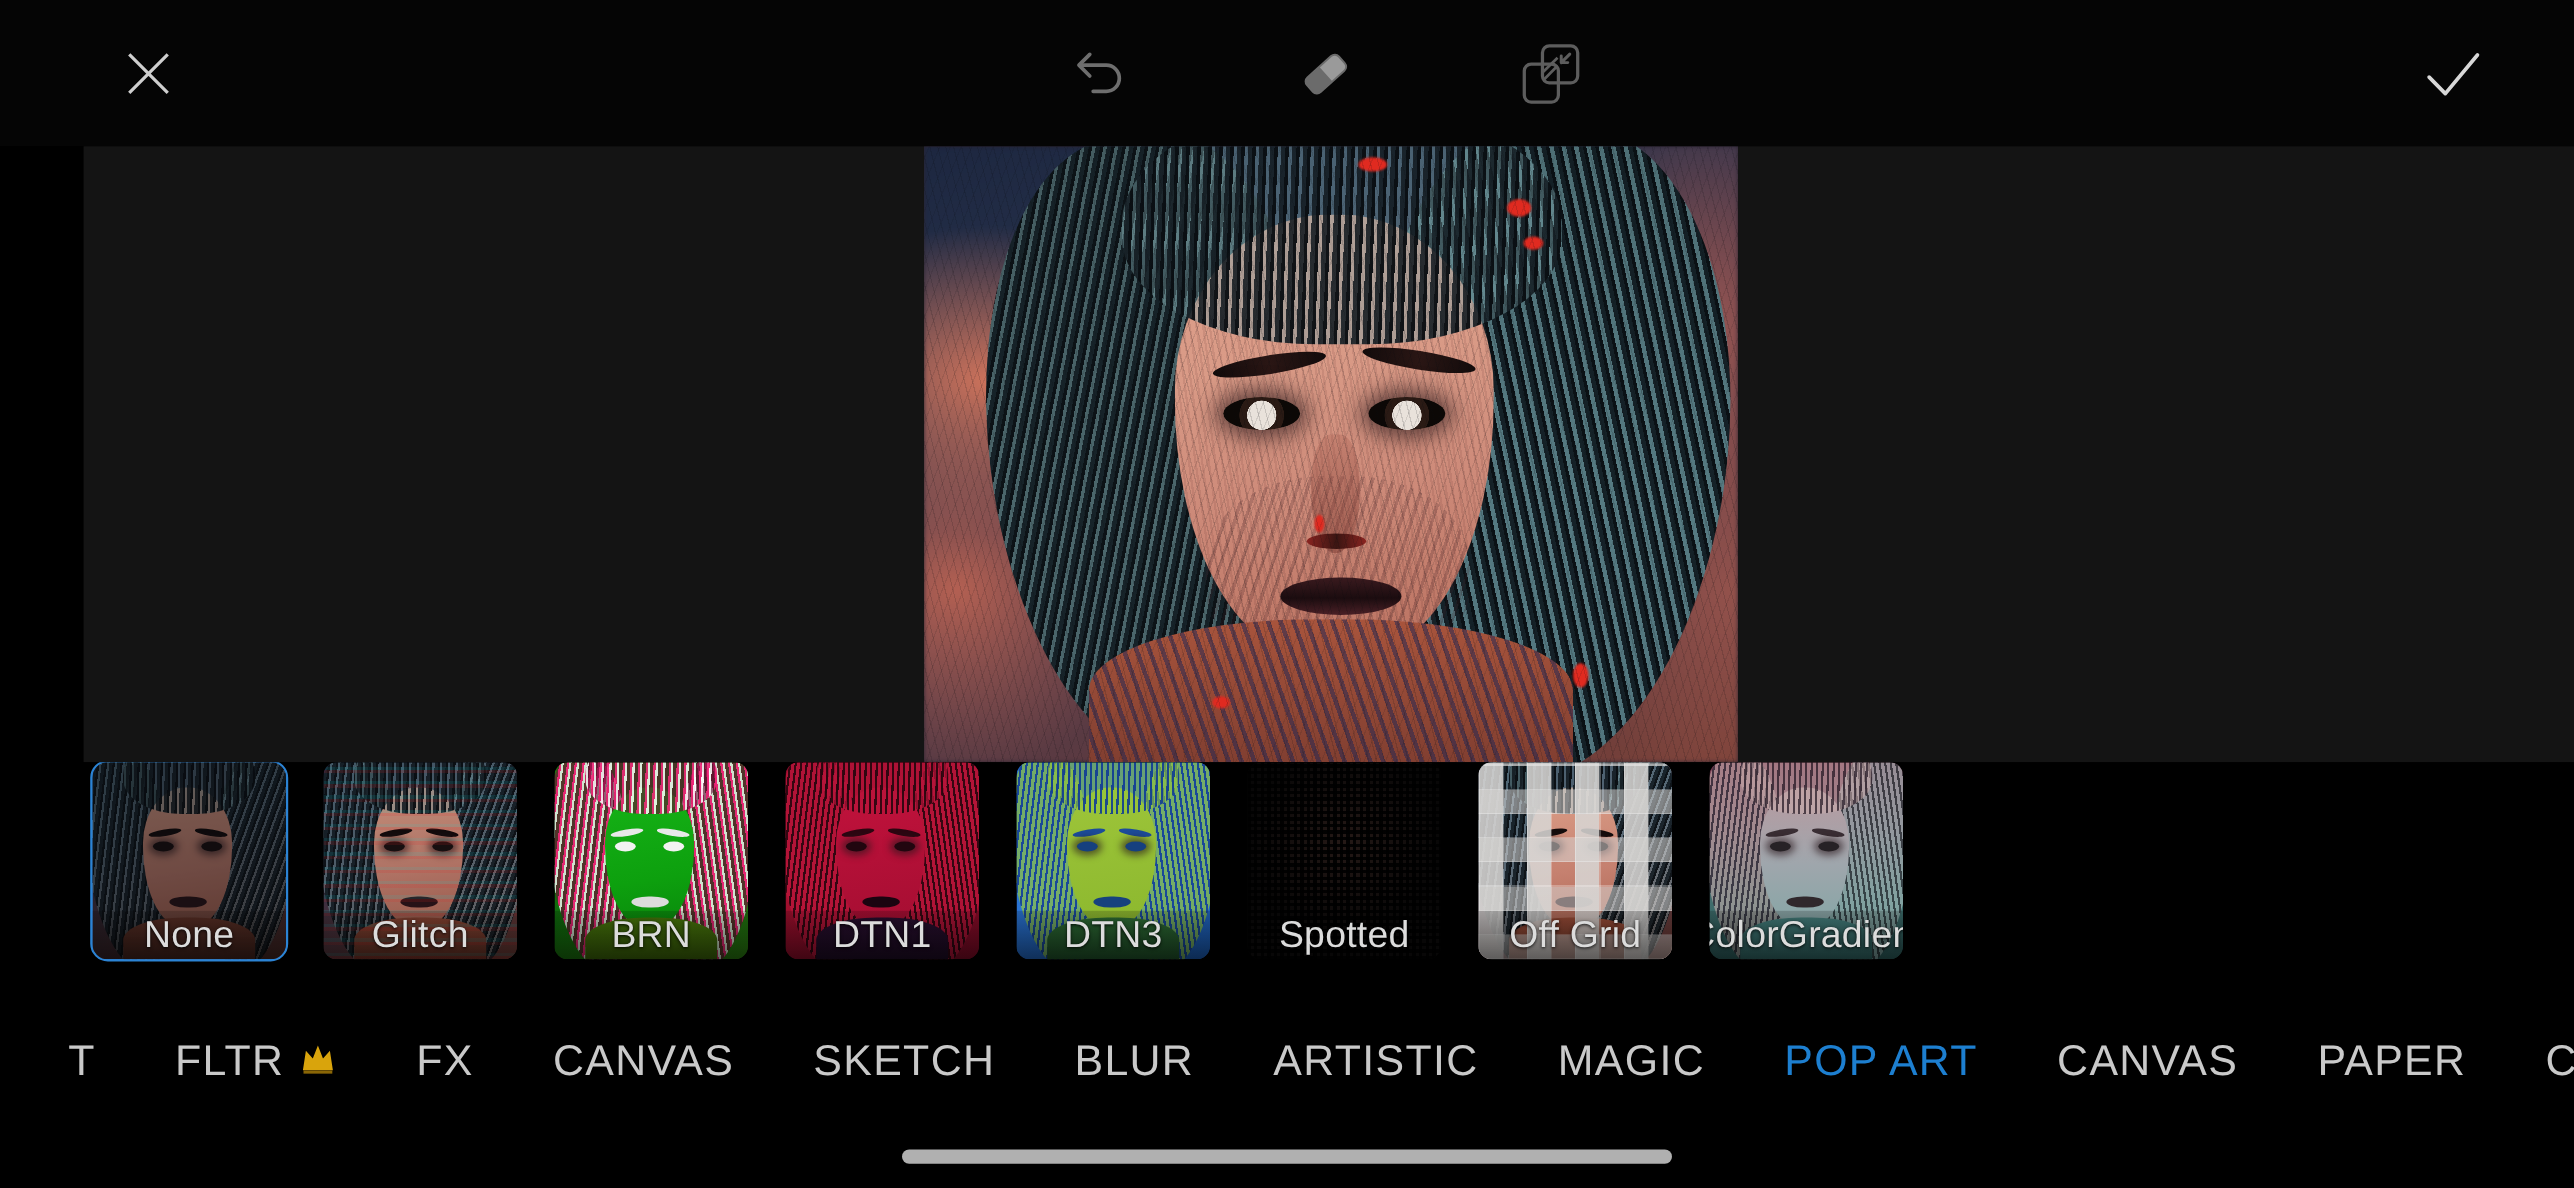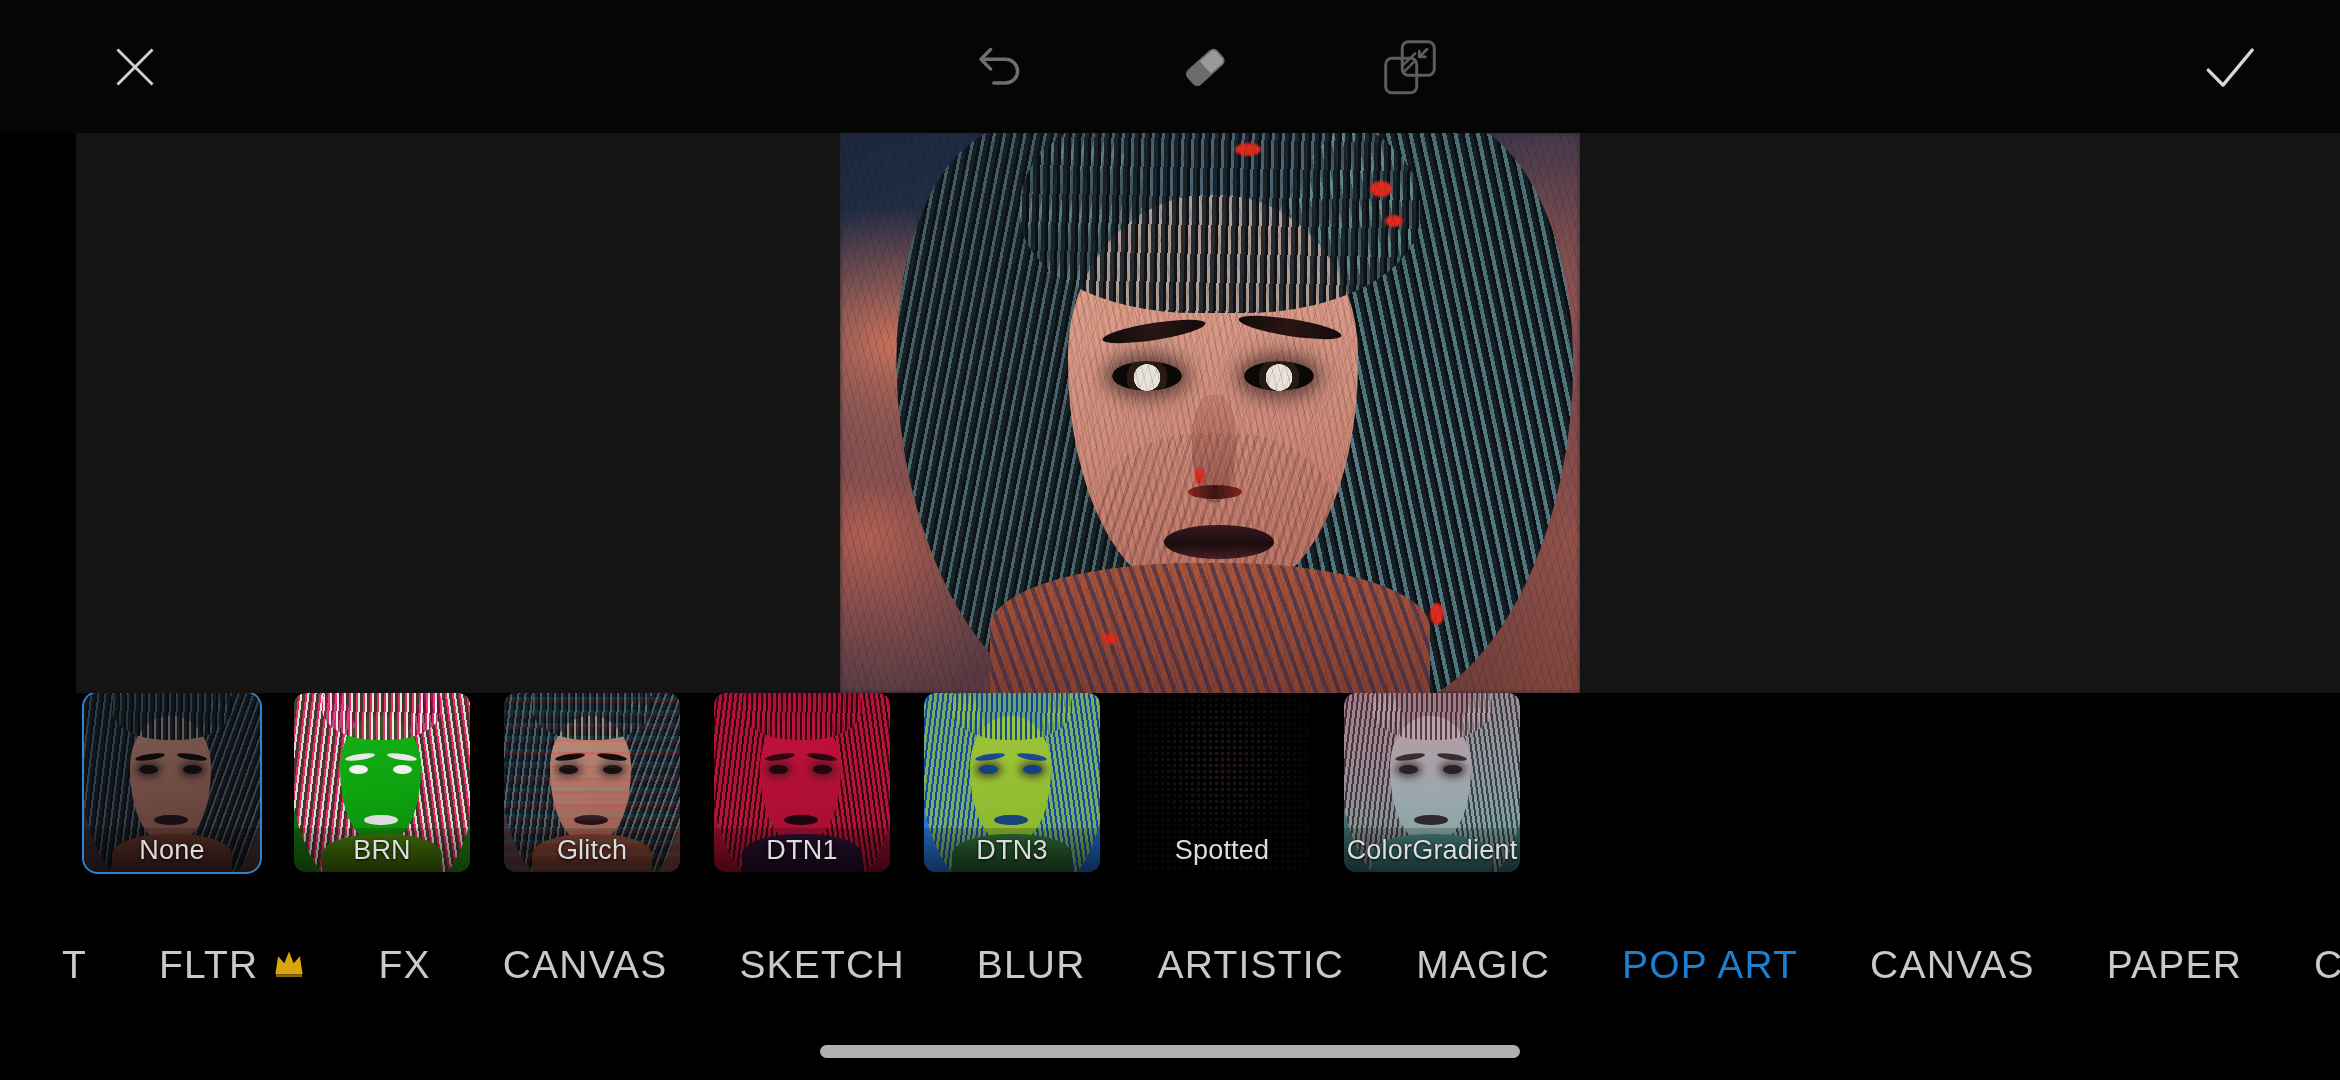--- a/index.html
+++ b/index.html
@@ -200,21 +200,21 @@
   .mini .m-body{ position:absolute; left:16%; bottom:-4%; width:68%; height:25%;
     border-radius:46% 46% 0 0; background:linear-gradient(180deg,#9b4d38,#6f3729); }
   .tint{ position:absolute; inset:0; pointer-events:none; }
 
   .flabel-bar{
     position:absolute; left:0; right:0; bottom:0; height:44px;
     background:linear-gradient(180deg, rgba(0,0,0,.18), rgba(0,0,0,.55));
     display:flex; align-items:center; justify-content:center;
   }
   .flabel{
-    color:#dcdcdc; font-size:27px; letter-spacing:.2px;
+    color:#dcdcdc; font-size:34px; letter-spacing:.2px;
     text-shadow:0 1px 3px rgba(0,0,0,.9);
     white-space:nowrap;
   }
 
   
   .tabbar{
     position:absolute; left:0; top:900px; width:2340px; height:130px;
     display:flex; align-items:center;
     padding-left:62px;
     overflow:hidden;
@@ -327,20 +327,43 @@
       <div class="tint" style="background:rgba(6,8,14,.45);"></div>
         </div>
       <div class="flabel-bar">
           <span class="flabel">None</span>
         </div>
     </div>
 
     <div class="fitem">
       <div class="fthumb">
           <div class="mini">
+        <div class="m-bg"></div>
+            <div class="m-hl"></div>
+            <div class="m-hr"></div>
+        <div class="m-face"></div>
+            <div class="m-ht"></div>
+        <div class="m-brow l"></div>
+            <div class="m-brow r"></div>
+        <div class="m-eye l"></div>
+            <div class="m-eye r"></div>
+        <div class="m-mouth"></div>
+            <div class="m-body"></div>
+      </div>
+      <div class="tint" style="background:repeating-linear-gradient(0deg, rgba(255,40,40,.14) 0 3px, rgba(0,255,255,.1) 3px 6px, rgba(0,0,0,0) 6px 13px);"></div>
+      <div class="tint" style="background:rgba(10,12,18,.12);"></div>
+        </div>
+      <div class="flabel-bar">
+          <span class="flabel">Glitch</span>
+        </div>
+    </div>
+
+    <div class="fitem">
+      <div class="fthumb">
+          <div class="mini">
         <div class="m-bg" style="background:linear-gradient(160deg,#1e7a12,#0f6b0c 60%,#2b7a10);"></div>
         <div class="m-hl" style="background:repeating-linear-gradient(104deg, rgba(240,36,120,.95) 0 2px, rgba(255,255,255,.8) 2px 4px, rgba(120,10,60,.6) 4px 7px);"></div>
         <div class="m-hr" style="background:repeating-linear-gradient(76deg, rgba(240,36,120,.95) 0 2px, rgba(255,255,255,.8) 2px 4px, rgba(120,10,60,.6) 4px 7px);"></div>
         <div class="m-face" style="background:linear-gradient(172deg,#16b317,#0da00e 65%,#0a8a0c);"></div>
         <div class="m-ht" style="background:repeating-linear-gradient(92deg, rgba(240,36,120,.9) 0 2px, rgba(255,255,255,.85) 2px 4px, rgba(100,8,50,.6) 4px 7px);"></div>
         <div class="m-brow l" style="background:#e8e8e8;"></div>
             <div class="m-brow r" style="background:#e8e8e8;"></div>
         <div class="m-eye l" style="background:#f2f2f2;box-shadow:none;"></div>
             <div class="m-eye r" style="background:#f2f2f2;box-shadow:none;"></div>
         <div class="m-mouth" style="background:#dcdcdc;"></div>
@@ -348,98 +371,102 @@
       </div>
         </div>
       <div class="flabel-bar">
           <span class="flabel">BRN</span>
         </div>
     </div>
 
     <div class="fitem">
       <div class="fthumb">
           <div class="mini">
+        <div class="m-bg" style="background:linear-gradient(160deg,#8d0b2a,#a2102e 50%,#7d0a26);"></div>
+        <div class="m-hl" style="background:repeating-linear-gradient(104deg, rgba(40,6,14,.9) 0 2px, rgba(190,22,60,.7) 2px 5px);"></div>
+        <div class="m-hr" style="background:repeating-linear-gradient(76deg, rgba(40,6,14,.9) 0 2px, rgba(190,22,60,.7) 2px 5px);"></div>
+        <div class="m-face" style="background:linear-gradient(172deg,#c2123c,#a50e32);"></div>
+        <div class="m-ht" style="background:repeating-linear-gradient(92deg, rgba(40,6,14,.92) 0 2px, rgba(185,20,58,.7) 2px 5px);"></div>
+        <div class="m-brow l" style="background:#2c0611;"></div>
+            <div class="m-brow r" style="background:#2c0611;"></div>
+        <div class="m-eye l" style="background:#21060f;"></div>
+            <div class="m-eye r" style="background:#21060f;"></div>
+        <div class="m-mouth" style="background:#1b0410;"></div>
+        <div class="m-body" style="background:linear-gradient(180deg,#2a1030,#1d0b24);"></div>
+      </div>
+        </div>
+      <div class="flabel-bar">
+          <span class="flabel">DTN1</span>
+        </div>
+    </div>
+
+
+    <div class="fitem">
+      <div class="fthumb">
+          <div class="mini">
+        <div class="m-bg" style="background:linear-gradient(160deg,#1f66c8,#2a74d4 55%,#1b5cb4);"></div>
+        <div class="m-hl" style="background:repeating-linear-gradient(104deg, rgba(24,70,150,.95) 0 2px, rgba(150,200,60,.7) 2px 5px);"></div>
+        <div class="m-hr" style="background:repeating-linear-gradient(76deg, rgba(24,70,150,.95) 0 2px, rgba(150,200,60,.7) 2px 5px);"></div>
+        <div class="m-face" style="background:linear-gradient(172deg,#9ec53a,#8cb82e);"></div>
+        <div class="m-ht" style="background:repeating-linear-gradient(92deg, rgba(22,66,144,.95) 0 2px, rgba(148,198,58,.6) 2px 5px);"></div>
+        <div class="m-brow l" style="background:#1c4c9a;"></div>
+            <div class="m-brow r" style="background:#1c4c9a;"></div>
+        <div class="m-eye l" style="background:#16407f;"></div>
+            <div class="m-eye r" style="background:#16407f;"></div>
+        <div class="m-mouth" style="background:#17427e;"></div>
+        <div class="m-body" style="background:linear-gradient(180deg,#2f6f36,#1e4f28);"></div>
+      </div>
+        </div>
+      <div class="flabel-bar">
+          <span class="flabel">DTN3</span>
+        </div>
+    </div>
+
+
+
+    <div class="fitem">
+      <div class="fthumb" style="background:#080707;">
+        <div class="tint" style="opacity:.85;background:
+          radial-gradient(circle at 50% 40%, rgba(70,46,40,.55), rgba(0,0,0,0) 62%);"></div>
+        <div class="tint" style="background:
+          repeating-linear-gradient(0deg, rgba(0,0,0,.92) 0 3px, rgba(0,0,0,0) 3px 6px),
+          repeating-linear-gradient(90deg, rgba(0,0,0,.92) 0 3px, rgba(0,0,0,0) 3px 6px);"></div>
+      </div>
+      <div class="flabel-bar" style="background:none;">
+          <span class="flabel">Spotted</span>
+        </div>
+    </div>
+
+    <div class="fitem">
+      <div class="fthumb" style="background:#c8c6c4;">
+          <div class="mini">
         <div class="m-bg"></div>
             <div class="m-hl"></div>
             <div class="m-hr"></div>
         <div class="m-face"></div>
             <div class="m-ht"></div>
         <div class="m-brow l"></div>
             <div class="m-brow r"></div>
         <div class="m-eye l"></div>
             <div class="m-eye r"></div>
         <div class="m-mouth"></div>
             <div class="m-body"></div>
       </div>
-      <div class="tint" style="background:repeating-linear-gradient(0deg, rgba(255,40,40,.14) 0 3px, rgba(0,255,255,.1) 3px 6px, rgba(0,0,0,0) 6px 13px);"></div>
-      <div class="tint" style="background:rgba(10,12,18,.12);"></div>
-        </div>
-      <div class="flabel-bar">
-          <span class="flabel">Glitch</span>
-        </div>
-    </div>
-
-    <div class="fitem">
-      <div class="fthumb">
-          <div class="mini">
-        <div class="m-bg" style="background:linear-gradient(160deg,#8d0b2a,#a2102e 50%,#7d0a26);"></div>
-        <div class="m-hl" style="background:repeating-linear-gradient(104deg, rgba(40,6,14,.9) 0 2px, rgba(190,22,60,.7) 2px 5px);"></div>
-        <div class="m-hr" style="background:repeating-linear-gradient(76deg, rgba(40,6,14,.9) 0 2px, rgba(190,22,60,.7) 2px 5px);"></div>
-        <div class="m-face" style="background:linear-gradient(172deg,#c2123c,#a50e32);"></div>
-        <div class="m-ht" style="background:repeating-linear-gradient(92deg, rgba(40,6,14,.92) 0 2px, rgba(185,20,58,.7) 2px 5px);"></div>
-        <div class="m-brow l" style="background:#2c0611;"></div>
-            <div class="m-brow r" style="background:#2c0611;"></div>
-        <div class="m-eye l" style="background:#21060f;"></div>
-            <div class="m-eye r" style="background:#21060f;"></div>
-        <div class="m-mouth" style="background:#1b0410;"></div>
-        <div class="m-body" style="background:linear-gradient(180deg,#2a1030,#1d0b24);"></div>
-      </div>
-        </div>
-      <div class="flabel-bar">
-          <span class="flabel">DTN1</span>
-        </div>
-    </div>
-
-
-    <div class="fitem">
-      <div class="fthumb">
-          <div class="mini">
-        <div class="m-bg" style="background:linear-gradient(160deg,#1f66c8,#2a74d4 55%,#1b5cb4);"></div>
-        <div class="m-hl" style="background:repeating-linear-gradient(104deg, rgba(24,70,150,.95) 0 2px, rgba(150,200,60,.7) 2px 5px);"></div>
-        <div class="m-hr" style="background:repeating-linear-gradient(76deg, rgba(24,70,150,.95) 0 2px, rgba(150,200,60,.7) 2px 5px);"></div>
-        <div class="m-face" style="background:linear-gradient(172deg,#9ec53a,#8cb82e);"></div>
-        <div class="m-ht" style="background:repeating-linear-gradient(92deg, rgba(22,66,144,.95) 0 2px, rgba(148,198,58,.6) 2px 5px);"></div>
-        <div class="m-brow l" style="background:#1c4c9a;"></div>
-            <div class="m-brow r" style="background:#1c4c9a;"></div>
-        <div class="m-eye l" style="background:#16407f;"></div>
-            <div class="m-eye r" style="background:#16407f;"></div>
-        <div class="m-mouth" style="background:#17427e;"></div>
-        <div class="m-body" style="background:linear-gradient(180deg,#2f6f36,#1e4f28);"></div>
-      </div>
-        </div>
-      <div class="flabel-bar">
-          <span class="flabel">DTN3</span>
-        </div>
-    </div>
-
-
-
-    <div class="fitem">
-      <div class="fthumb" style="background:#080707;">
-        <div class="tint" style="opacity:.85;background:
-          radial-gradient(circle at 50% 40%, rgba(70,46,40,.55), rgba(0,0,0,0) 62%);"></div>
-        <div class="tint" style="background:
-          repeating-linear-gradient(0deg, rgba(0,0,0,.92) 0 3px, rgba(0,0,0,0) 3px 6px),
-          repeating-linear-gradient(90deg, rgba(0,0,0,.92) 0 3px, rgba(0,0,0,0) 3px 6px);"></div>
-      </div>
-      <div class="flabel-bar" style="background:none;">
-          <span class="flabel">Spotted</span>
-        </div>
-    </div>
-
+      <div class="tint" style="background:
+        repeating-linear-gradient(90deg, rgba(215,213,211,.88) 0 22px, rgba(0,0,0,0) 22px 44px),
+        repeating-linear-gradient(0deg,  rgba(215,213,211,.55) 0 22px, rgba(0,0,0,0) 22px 44px);
+        mix-blend-mode:lighten;"></div>
+      <div class="tint" style="background:
+        repeating-linear-gradient(90deg, rgba(255,255,255,.28) 0 1px, rgba(0,0,0,0) 1px 22px),
+        repeating-linear-gradient(0deg,  rgba(255,255,255,.28) 0 1px, rgba(0,0,0,0) 1px 22px);"></div>
+      </div>
+      <div class="flabel-bar">
+          <span class="flabel">Off Grid</span>
+        </div>
+    </div>
 
     <div class="fitem">
       <div class="fthumb">
           <div class="mini">
         <div class="m-bg" style="background:linear-gradient(180deg,#7a3a52 0%,#6d5668 35%,#3f6d6c 72%,#2d5f5e 100%);"></div>
         <div class="m-hl" style="background:repeating-linear-gradient(104deg, rgba(56,48,60,.82) 0 2px, rgba(196,172,170,.6) 2px 5px);"></div>
         <div class="m-hr" style="background:repeating-linear-gradient(76deg, rgba(50,58,62,.82) 0 2px, rgba(172,196,194,.6) 2px 5px);"></div>
         <div class="m-face" style="background:linear-gradient(180deg,#b89aa0,#9fa6ac 55%,#86a6a6);"></div>
         <div class="m-ht" style="background:repeating-linear-gradient(92deg, rgba(60,46,56,.85) 0 2px, rgba(198,170,170,.55) 2px 5px);"></div>
         <div class="m-brow l" style="background:#3a2e34;"></div>

